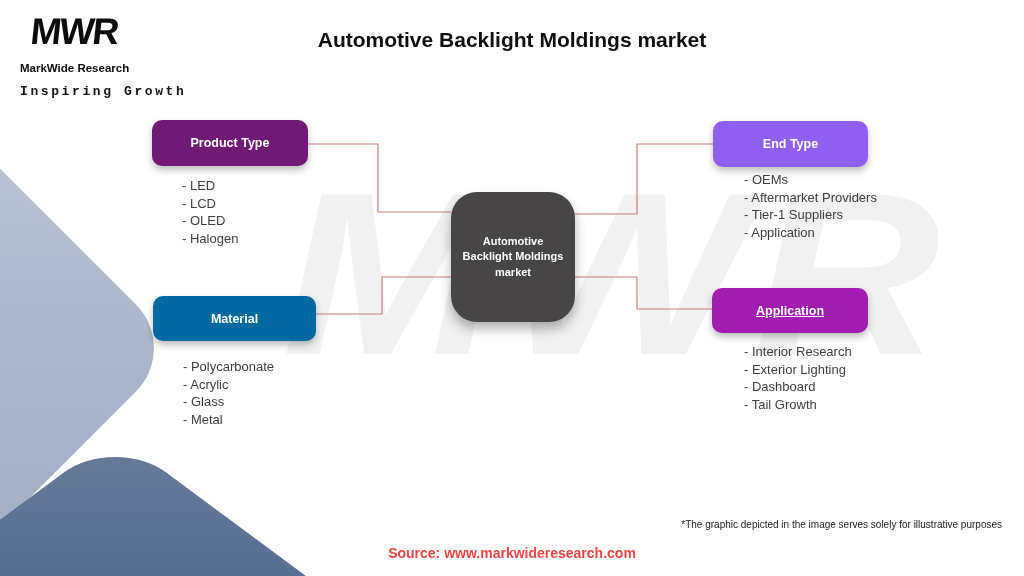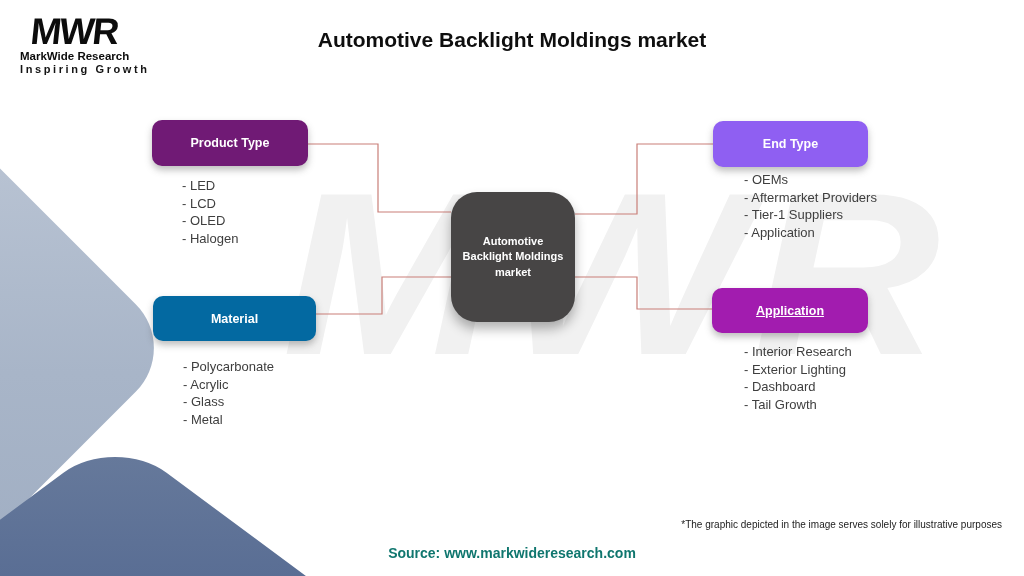--- a/index.html
+++ b/index.html
@@ -37,22 +37,22 @@
     background:linear-gradient(135deg,#687b9c 0%,#526790 45%,#415678 100%);
   }
 
   
   .logo { position:absolute; left:20px; top:13px; width:108px; text-align:center; z-index:3; }
   .logo-mark {
     font-size:37px; font-weight:bold; line-height:1;
     letter-spacing:-2px; color:#0c0c0c;
     transform:skewX(-6deg);
   }
-  .logo-name { font-size:11.5px; font-weight:bold; color:#0c0c0c; margin-top:0; white-space:nowrap; }
-  .logo-tagline { font-size:11px; font-weight:bold; color:#141414; letter-spacing:2.6px; margin-top:1px; white-space:nowrap; }
+  .logo-name { font-size:11.5px; font-weight:bold; color:#0c0c0c; margin-top:12px; white-space:nowrap; }
+  .logo-tagline { font-size:13px; font-weight:bold; color:#141414; letter-spacing:2.6px; margin-top:10px; white-space:nowrap;font-family:Liberation Mono, monospace; }
   .page-title {
     position:absolute; left:0; right:0; top:28px;
     text-align:center; font-size:21px; font-weight:bold; color:#0e0e0e;
     z-index:3;
   }
 
   
   .connectors { position:absolute; inset:0; z-index:2; pointer-events:none; }
   .connectors polyline { fill:none; stroke:var(--connector,#c97f78); stroke-width:1.2px; }
 
@@ -85,21 +85,21 @@
     box-shadow:0 7px 12px rgba(0,0,0,.3);
   }
   .center-box .center-label {
     width:104px; text-align:center;
     color:#ffffff; font-size:11px; font-weight:bold; line-height:1.4;
   }
 
   
   .source-line {
     position:absolute; left:0; width:1024px; top:545px;
-    text-align:center; font-size:14px; font-weight:bold; color:#0f766e;
+    text-align:center; font-size:14px; font-weight:bold; color:#ef4444;
     z-index:3;
   }
   .disclaimer {
     position:absolute; right:22px; top:519px;
     font-size:10px; color:#1c1c1c; z-index:3;
   }
 </style>
 </head>
 <body>
 

